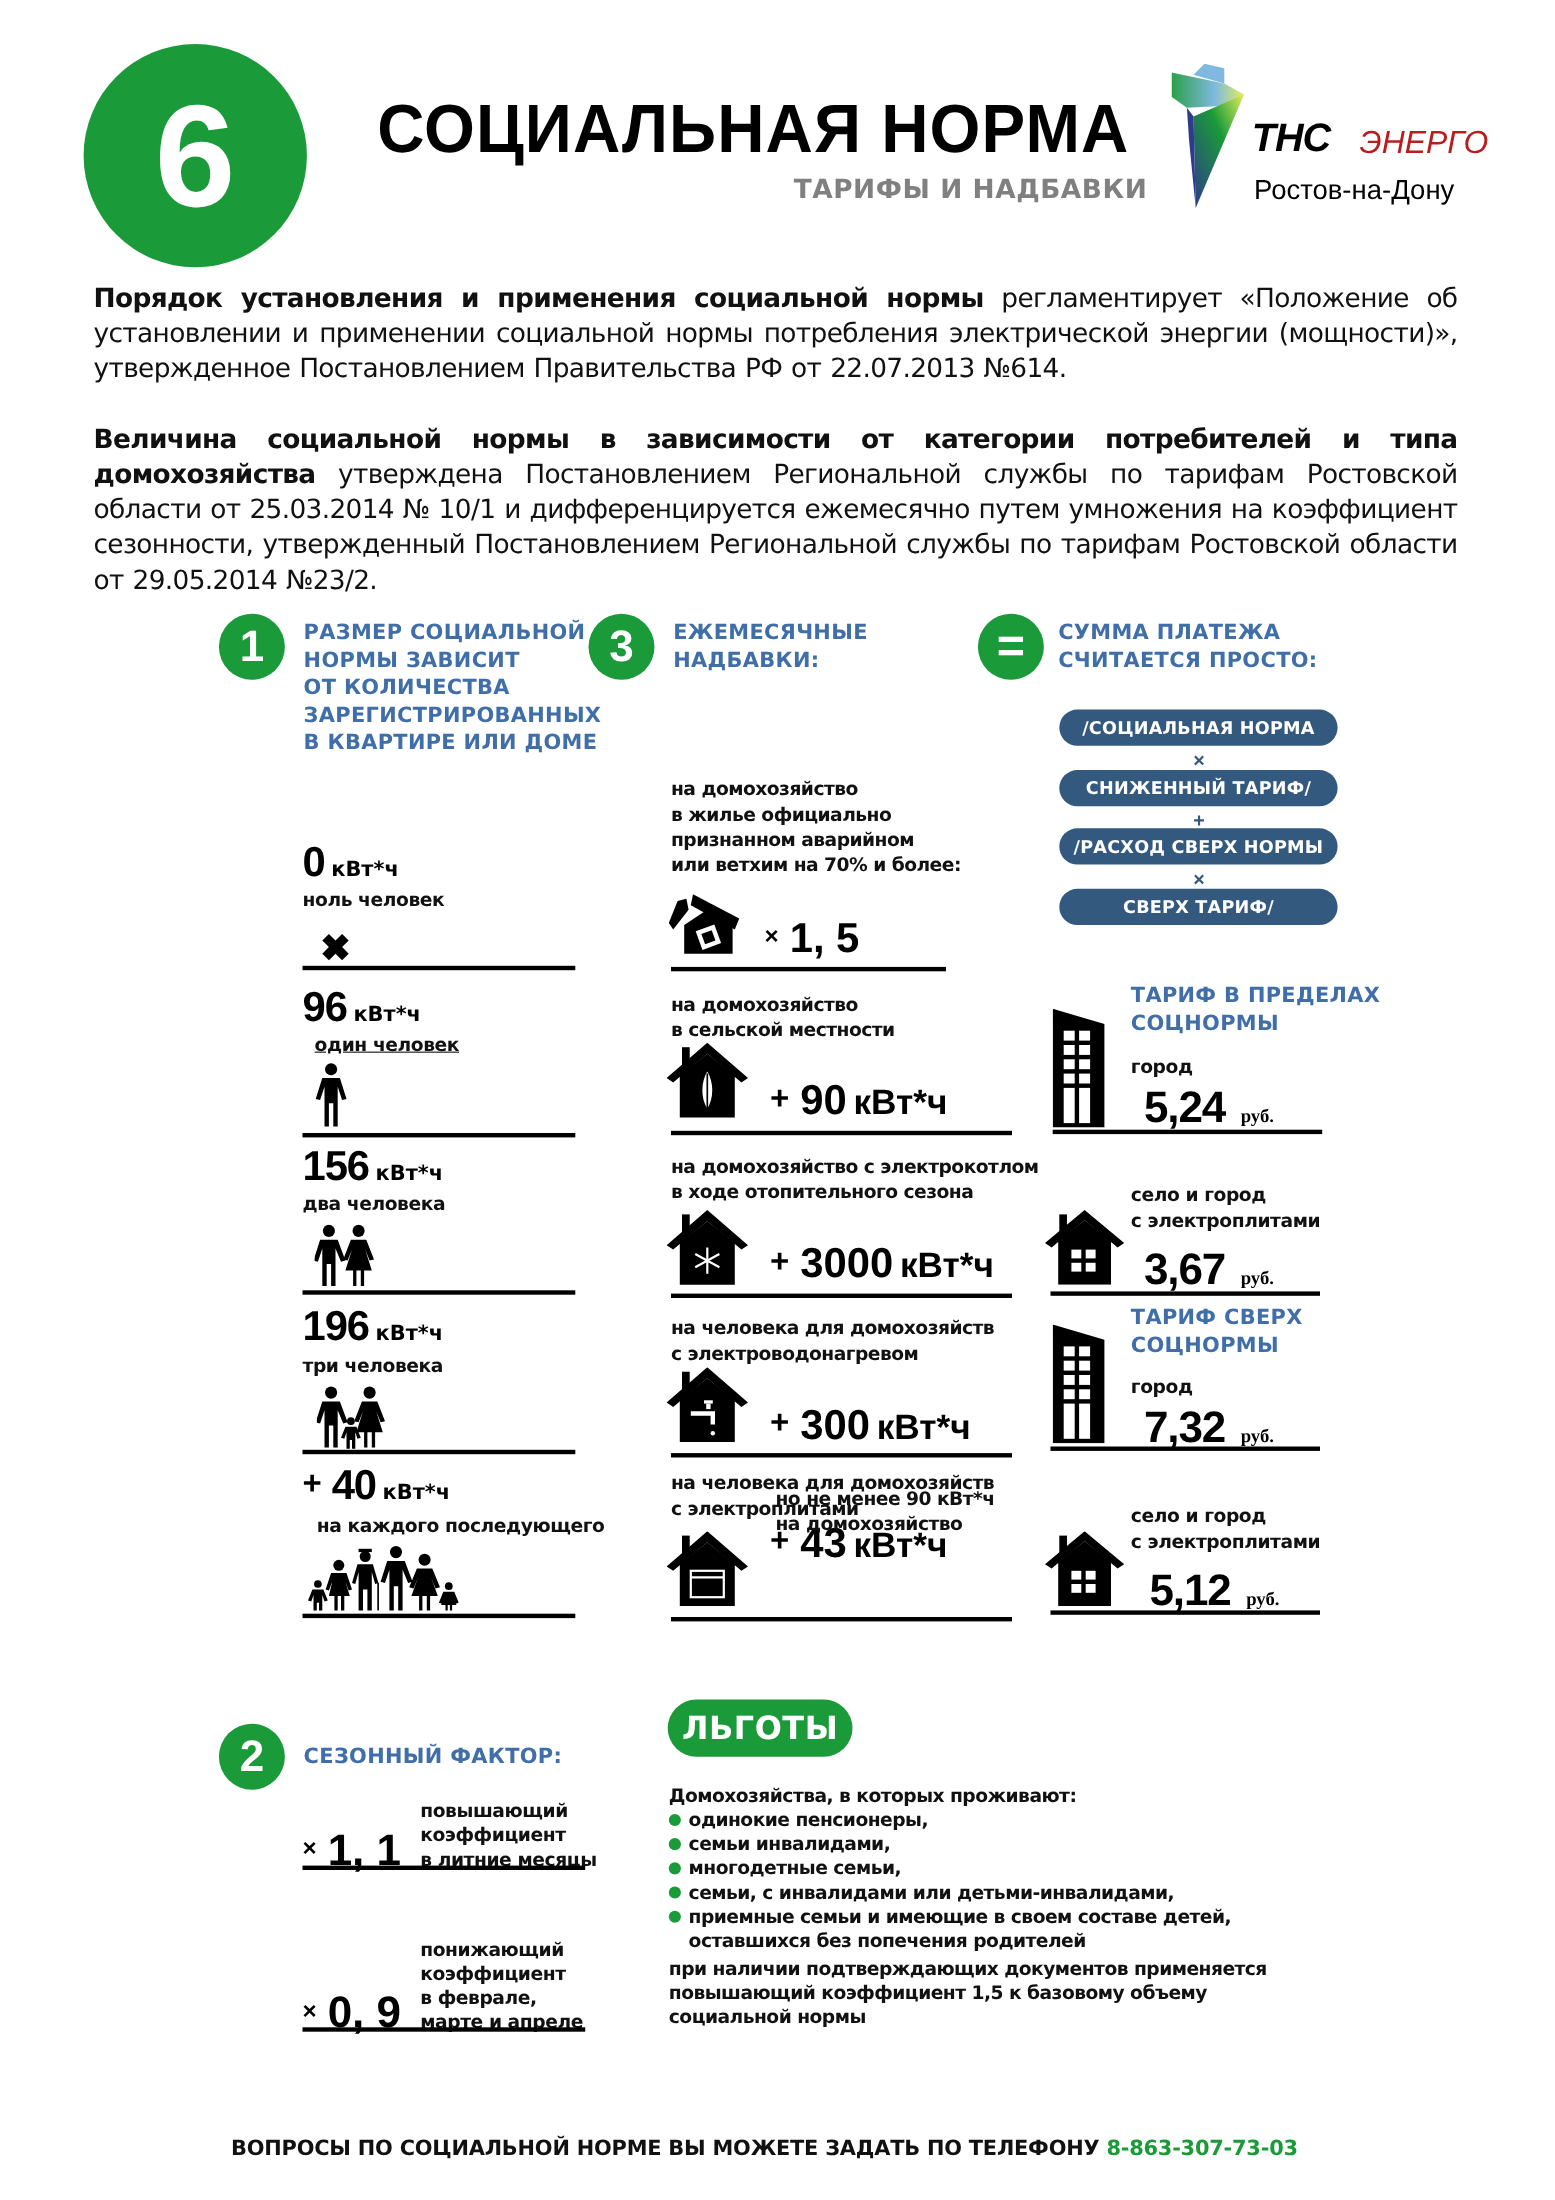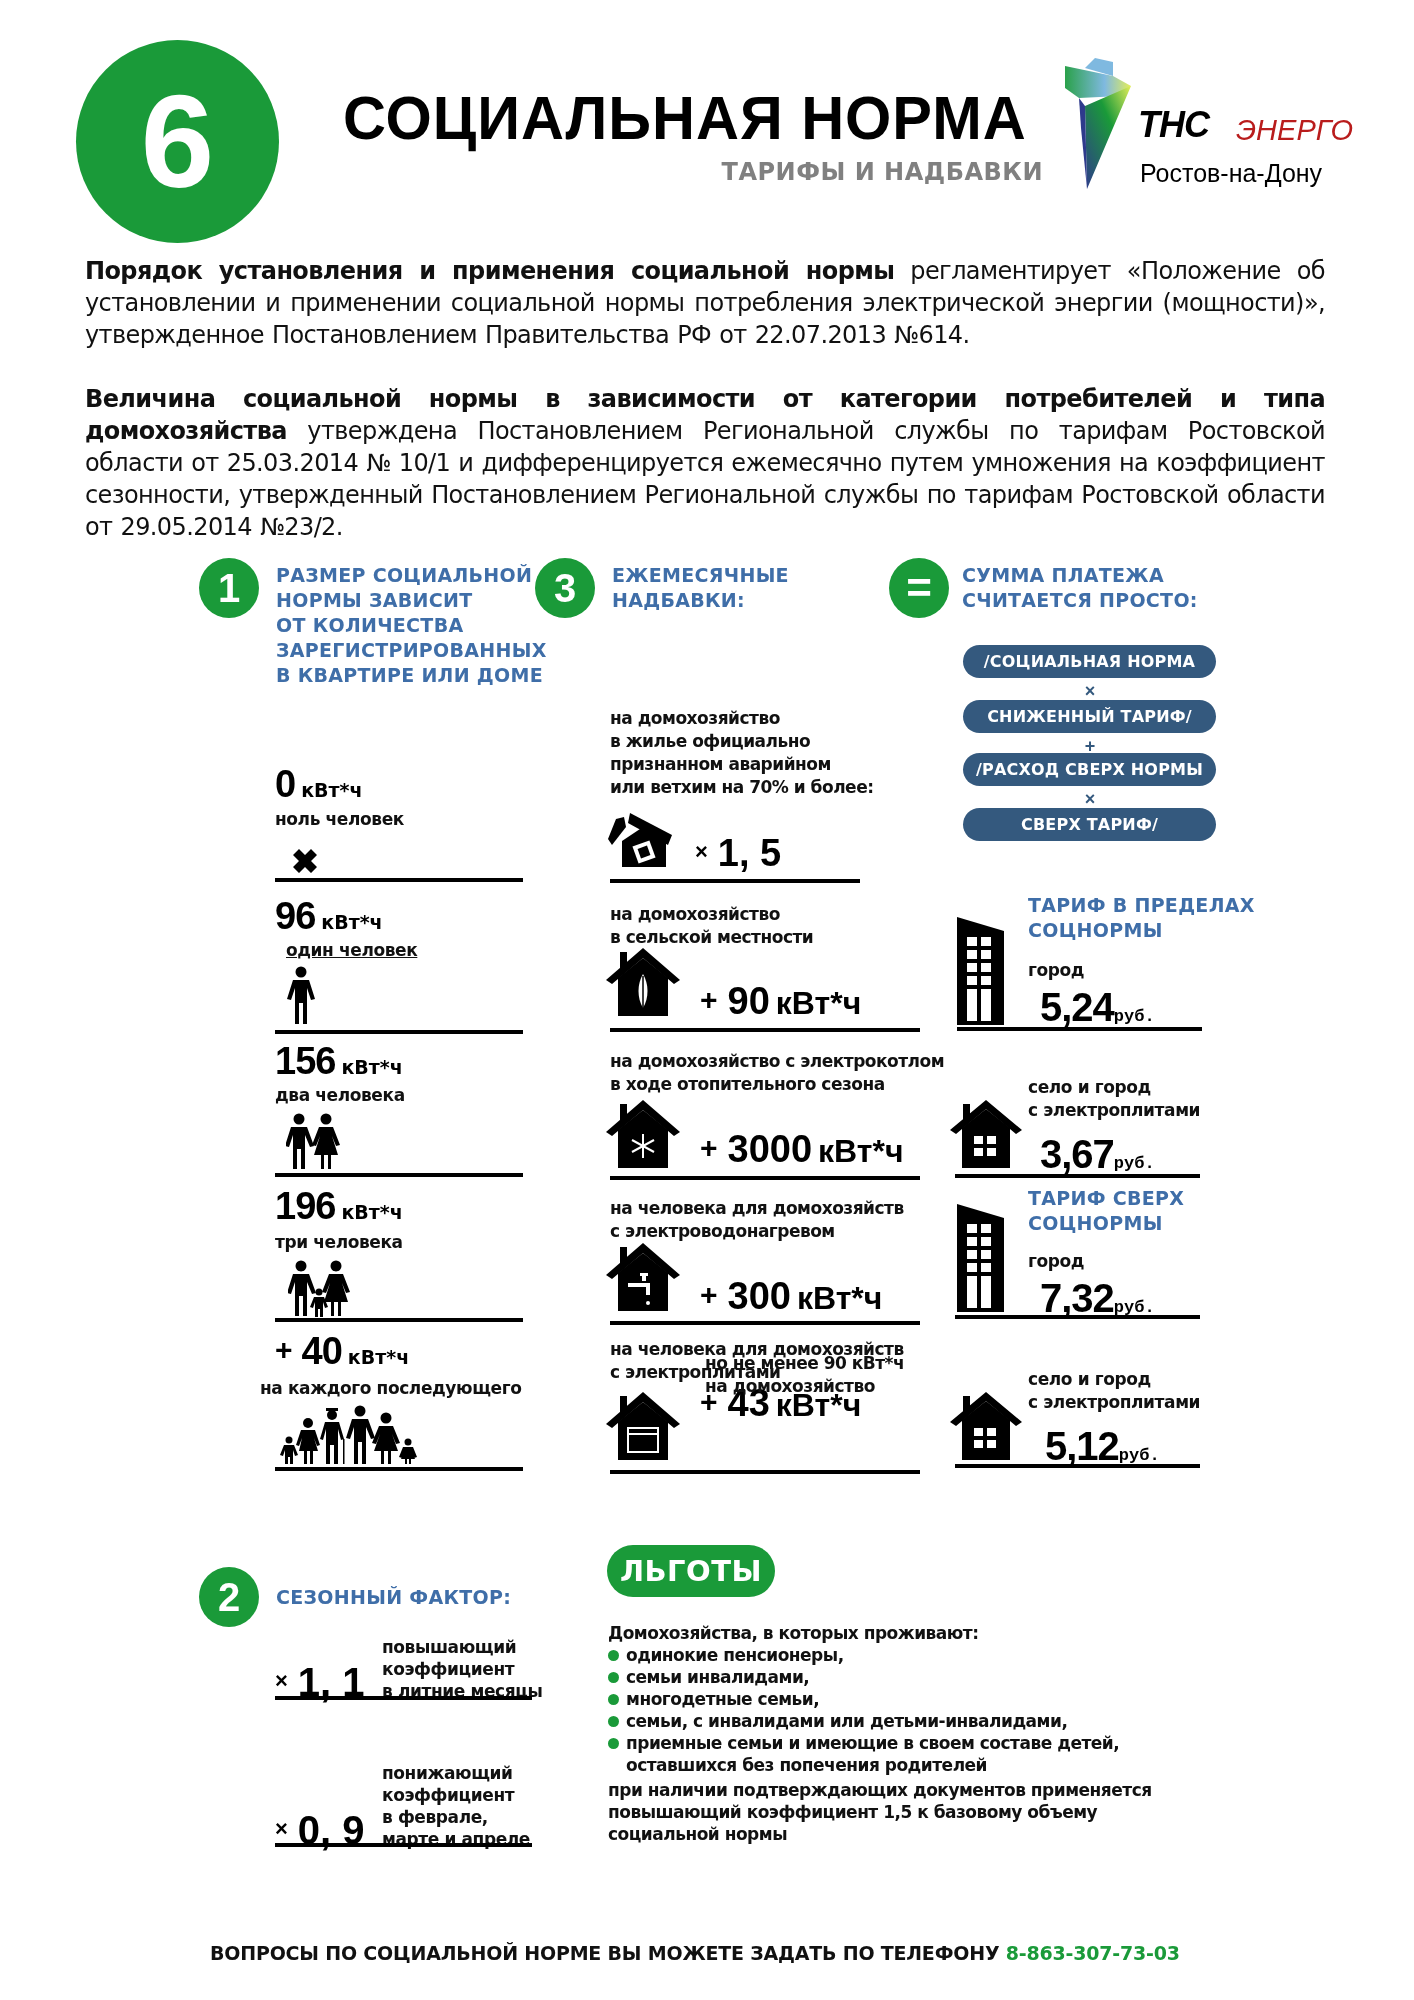--- a/index.html
+++ b/index.html
@@ -22,21 +22,21 @@
   .row-label { font-family:"DejaVu Sans", sans-serif; font-weight:bold; font-size:17px; color:#111; white-space:nowrap; letter-spacing:-0.4px; }
   .hline { position:absolute; height:4px; background:#000; }
   .mid-text { font-family:"DejaVu Sans", sans-serif; font-weight:bold; font-size:17px; line-height:23px; color:#111; letter-spacing:-0.5px; white-space:nowrap; }
   .mid-value { font-family:"Liberation Sans", sans-serif; font-weight:bold; font-size:38px; color:#000; white-space:nowrap; }
   .mid-value .unit { font-size:32px; margin-left:6px; }
   .op { font-family:"Liberation Sans", sans-serif; font-weight:bold; font-size:30px; color:#000; display:inline-block; margin-right:10px; vertical-align:middle; position:relative; top:-4px; }
   .pill { position:absolute; left:963px; width:253px; height:33px; border-radius:17px; background:#34597e; color:#fff; font-family:"DejaVu Sans", sans-serif; font-weight:bold; font-size:16px; display:flex; align-items:center; justify-content:center; white-space:nowrap; letter-spacing:0.2px; }
   .pill-op { position:absolute; left:1075px; width:30px; text-align:center; color:#34597e; font-family:"Liberation Sans", sans-serif; font-weight:bold; font-size:18px; line-height:18px; }
   .tariff-label { font-family:"DejaVu Sans", sans-serif; font-weight:bold; font-size:17px; line-height:23px; color:#111; white-space:nowrap; letter-spacing:-0.4px; }
   .tariff-value { font-family:"Liberation Sans", sans-serif; font-weight:bold; font-size:40px; color:#000; white-space:nowrap; letter-spacing:-1px; }
-  .tariff-value .unit { font-family:Liberation Mono, monospace; font-size:17px; letter-spacing:0; }
+  .tariff-value .unit { font-family:Liberation Serif, serif; font-size:17px; letter-spacing:0; margin-left:14px; }
   .season-val { font-family:"Liberation Sans", sans-serif; font-weight:bold; font-size:40px; color:#000; white-space:nowrap; }
   .season-desc { font-family:"DejaVu Sans", sans-serif; font-weight:bold; font-size:17px; line-height:22px; color:#111; white-space:nowrap; letter-spacing:-0.4px; }
   .lgoty-pill { left:607px; top:1545px; width:168px; height:52px; border-radius:26px; background:#1a9a39; color:#fff; font-family:"DejaVu Sans", sans-serif; font-weight:bold; font-size:29px; display:flex; align-items:center; justify-content:center; letter-spacing:0.5px; }
   .benefit-text { font-family:"DejaVu Sans", sans-serif; font-weight:bold; font-size:17px; line-height:22px; color:#111; letter-spacing:-0.5px; white-space:nowrap; }
   .bullet-dot { display:inline-block; width:11px; height:11px; border-radius:50%; background:#1a9a39; margin-right:7px; vertical-align:middle; position:relative; top:-1px; }
   .footer { left:210px; top:1942px; font-family:"DejaVu Sans", sans-serif; font-weight:bold; font-size:19px; color:#111; white-space:nowrap; letter-spacing:-0.2px; }
   .footer .phone { color:#1a9a39; }
   svg.icon { position:absolute; }
 </style>
 </head>
@@ -115,21 +115,21 @@
   <circle cx="13" cy="6" r="5.5" fill="#000"></circle>
     <path d="M5 14 H21 L28 33 L24 34 L19 22 V56 H15 V36 H11 V56 H7 V22 L3 34 L-1 33 Z" fill="#000"></path>
   <circle cx="31" cy="32" r="3.5" fill="#000"></circle>
     <path d="M26 37 H36 L40 47 L37 48 L35 42 V57 H32 V49 H30 V57 H27 V42 L25 48 L22 47 Z" fill="#000"></path>
   <circle cx="48" cy="6" r="5.5" fill="#000"></circle>
     <path d="M41 14 H55 L62 32 L58 33 L54 23 L60 42 H53 V56 H50 V42 H46 V56 H43 V42 H36 L42 23 L38 33 L34 32 Z" fill="#000"></path>
   </svg>
 <div class="hline" style="left:275px; top:1318px; width:248px;"></div>
 
 <div class="abs row-big" style="left:275px; top:1330px;"><span class="op">+</span><span>40</span><span class="unit">кВт*ч</span></div>
-<div class="abs row-label" style="left:260px; top:1378px;">на каждого последующего</div>
+<div class="abs row-label" style="left:288px; top:1378px;">на каждого последующего</div>
 <svg class="icon" style="left:280px; top:1405px;" width="140" height="60" viewBox="0 0 140 60">
   <g fill="#000">
     <circle cx="9" cy="35" r="3.5"></circle>
       <path d="M4 40 H14 L18 50 L15 51 L13 45 V59 H10 V52 H8 V59 H5 V45 L3 51 L0 50 Z"></path>
     <circle cx="28" cy="18" r="5"></circle>
       <path d="M21 25 H35 L40 40 L37 41 L34 33 L38 46 H33 V59 H30 V46 H27 V59 H24 V46 H19 L22 33 L19 41 L16 40 Z"></path>
     <circle cx="52" cy="10" r="5"></circle>
       <rect x="46" y="3" width="12" height="3"></rect>
       <path d="M45 17 H59 L64 34 L61 35 L58 24 V59 H54 V40 H50 V59 H46 V24 L43 35 L40 34 Z"></path>
       <rect x="63" y="34" width="1.5" height="25"></rect>

